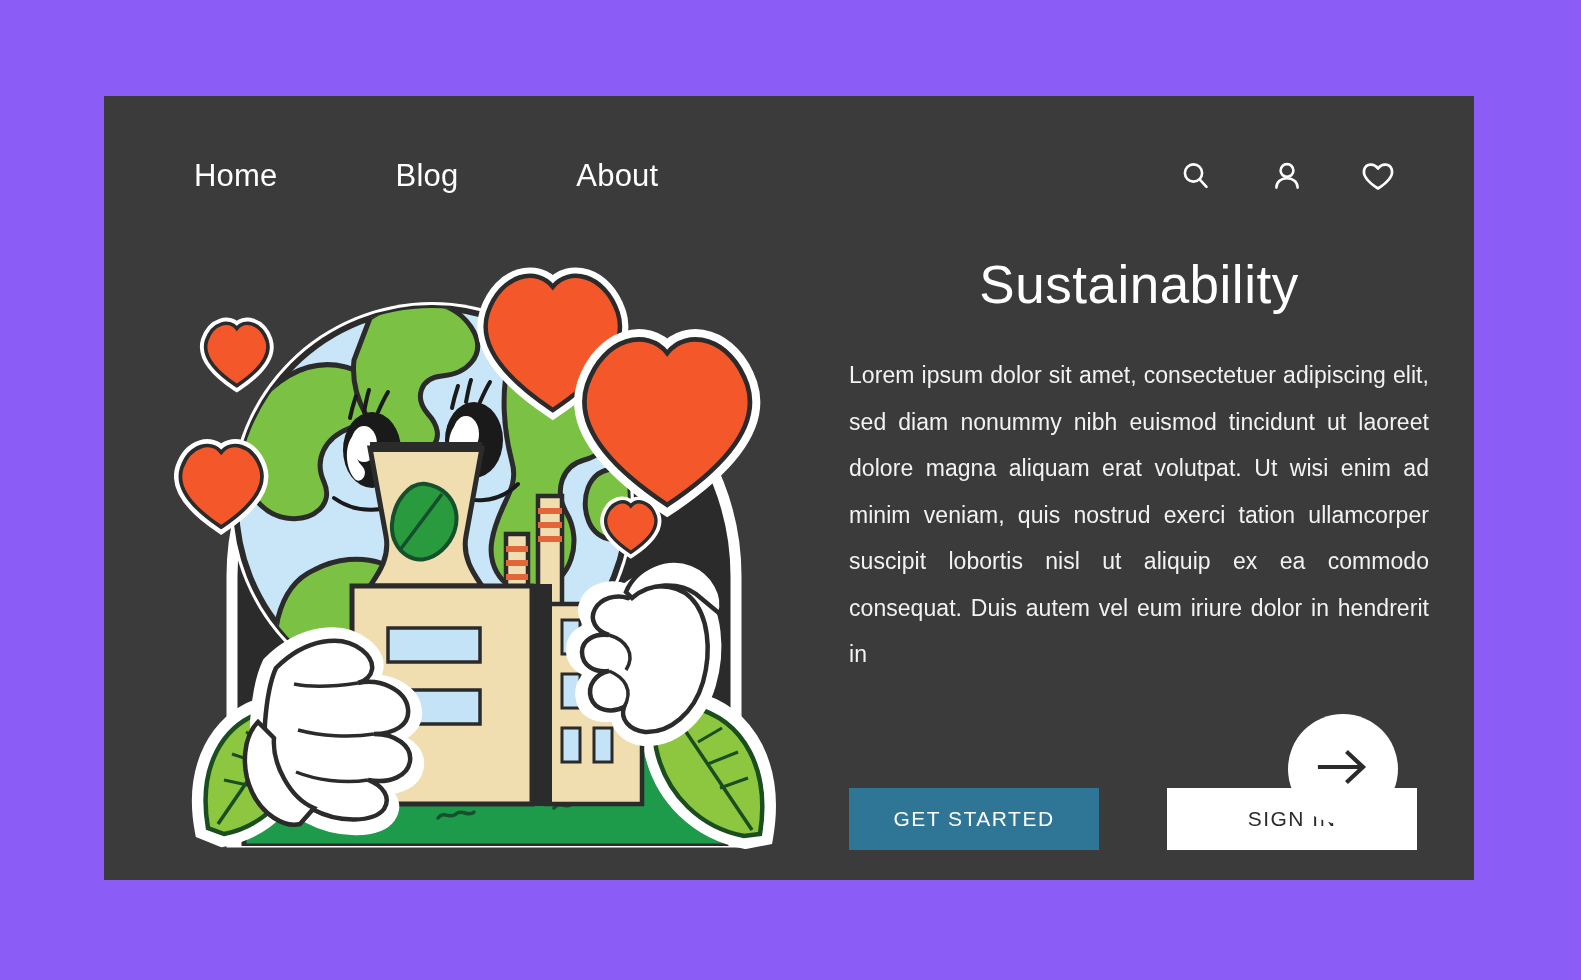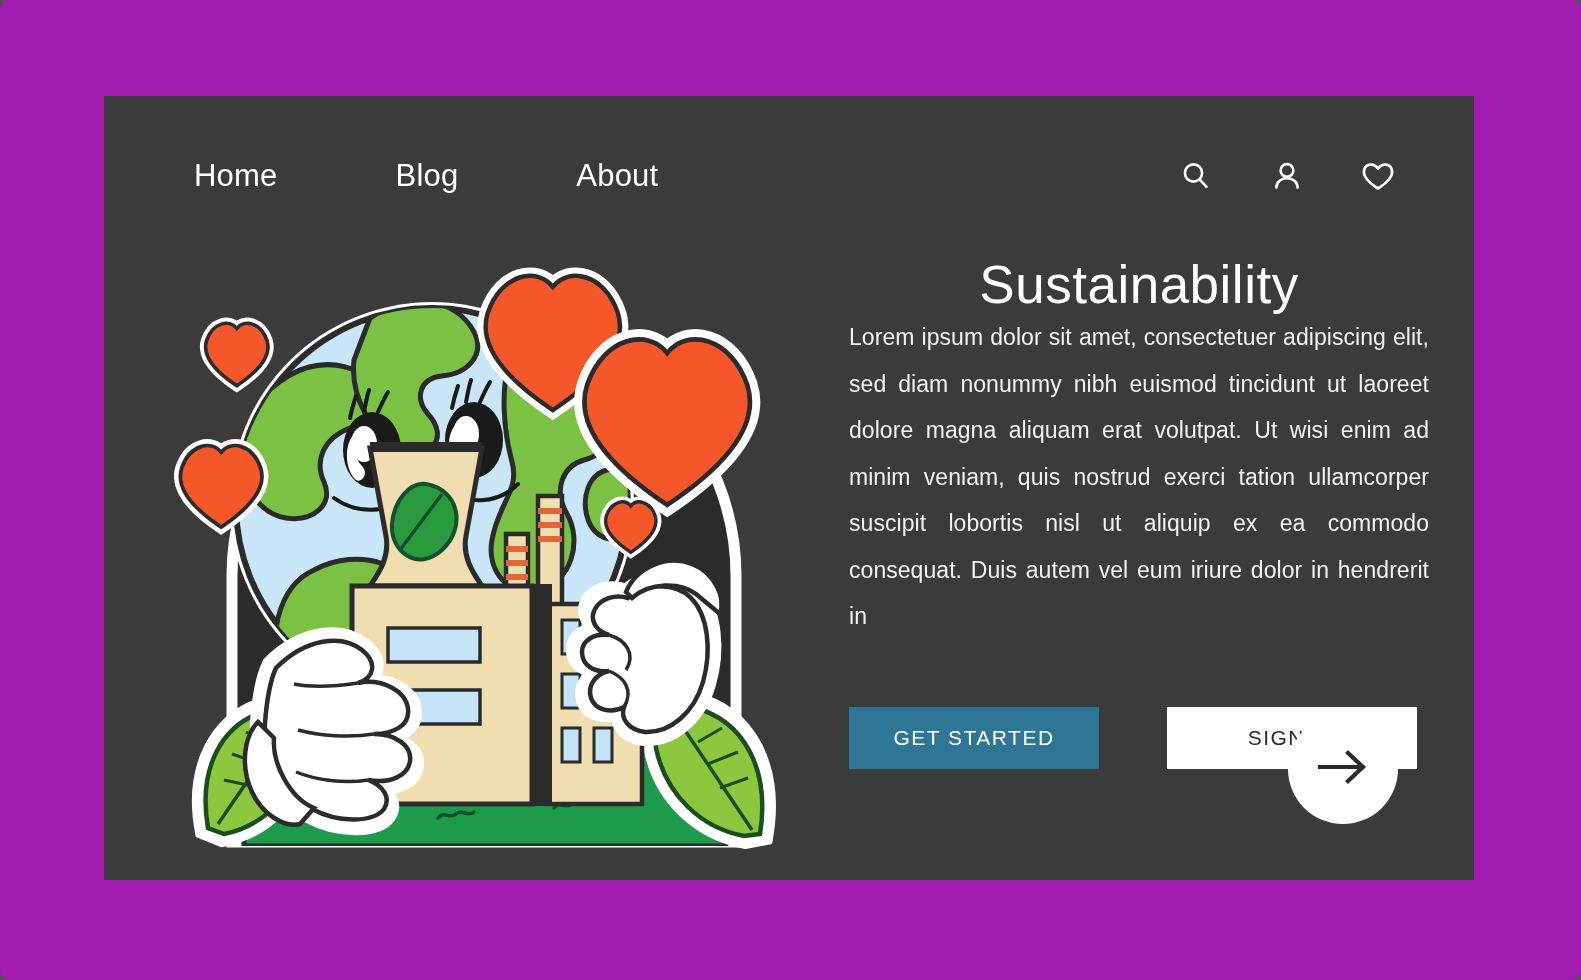--- a/index.html
+++ b/index.html
@@ -15,22 +15,21 @@
     font-family: "Liberation Sans", sans-serif;
     display: flex;
     align-items: center;
     justify-content: center;
   }
 
   .page {
     position: relative;
     width: 1581px;
     height: 980px;
-    background: #a21caf;
-    border-radius: 9px;
+    background: #8b5cf6;
   }
 
   
   .hero-card {
     position: absolute;
     left: 104px;
     top: 96px;
     width: 1370px;
     height: 784px;
     background: #3b3b3b;
@@ -93,36 +92,37 @@
     width: 580px;
   }
 
   .headline {
     color: #ffffff;
     font-size: 53px;
     font-weight: 400;
     letter-spacing: 0.5px;
     line-height: 1.1;
     text-align: center;
+    margin-bottom: 38px;
   }
 
   .body-copy {
     color: #f2f2f2;
     font-size: 23px;
     line-height: 2.02;
     text-align: justify;
     text-justify: inter-word;
     letter-spacing: 0.05px;
   }
 
   .cta-row {
     display: flex;
     align-items: center;
     gap: 68px;
-    margin-top: 68px;
+    margin-top: 111px;
   }
 
   .btn {
     height: 62px;
     display: flex;
     align-items: center;
     justify-content: center;
     font-size: 21px;
     letter-spacing: 1.5px;
     cursor: pointer;

